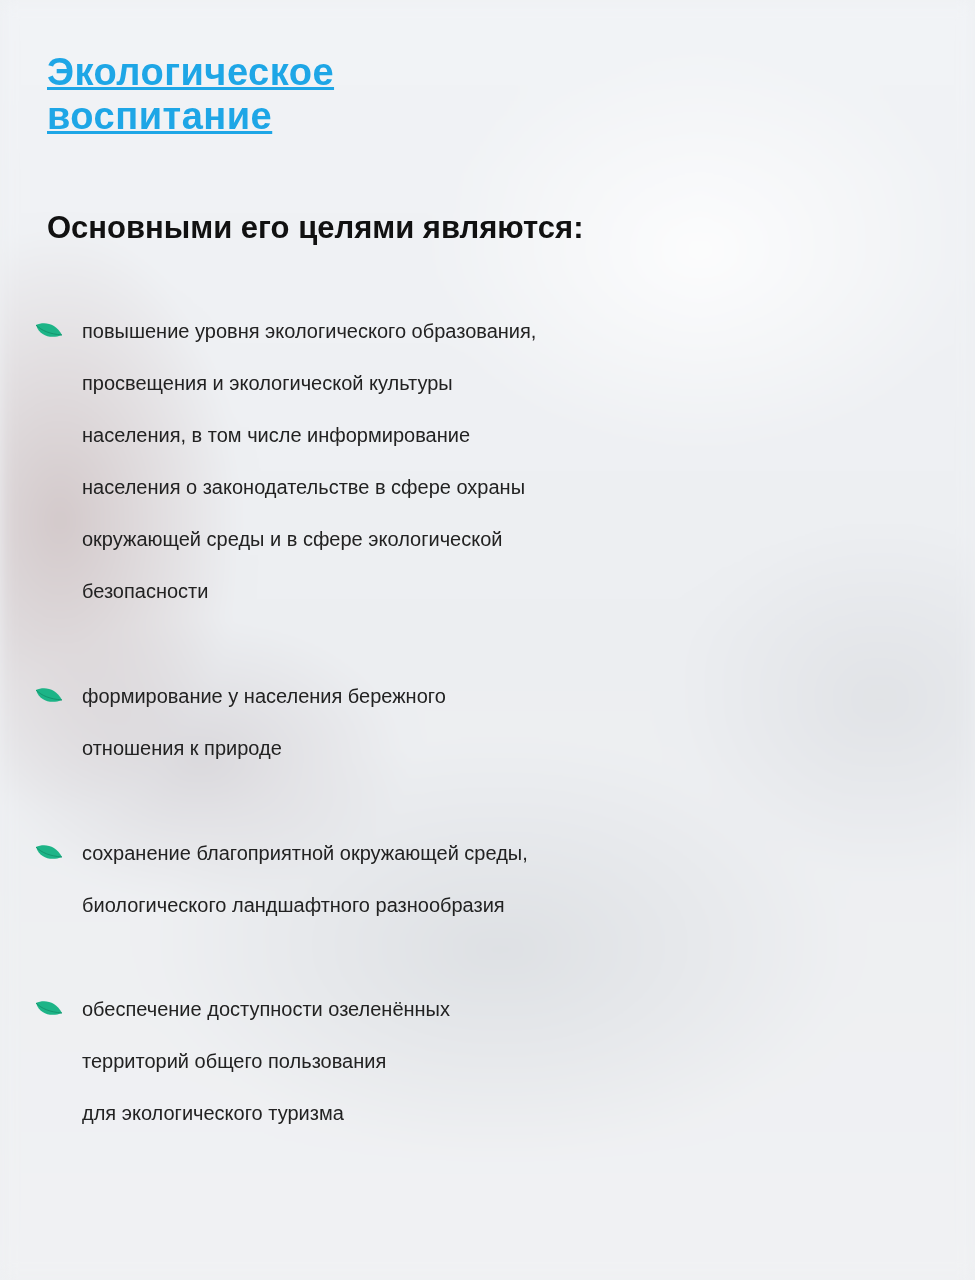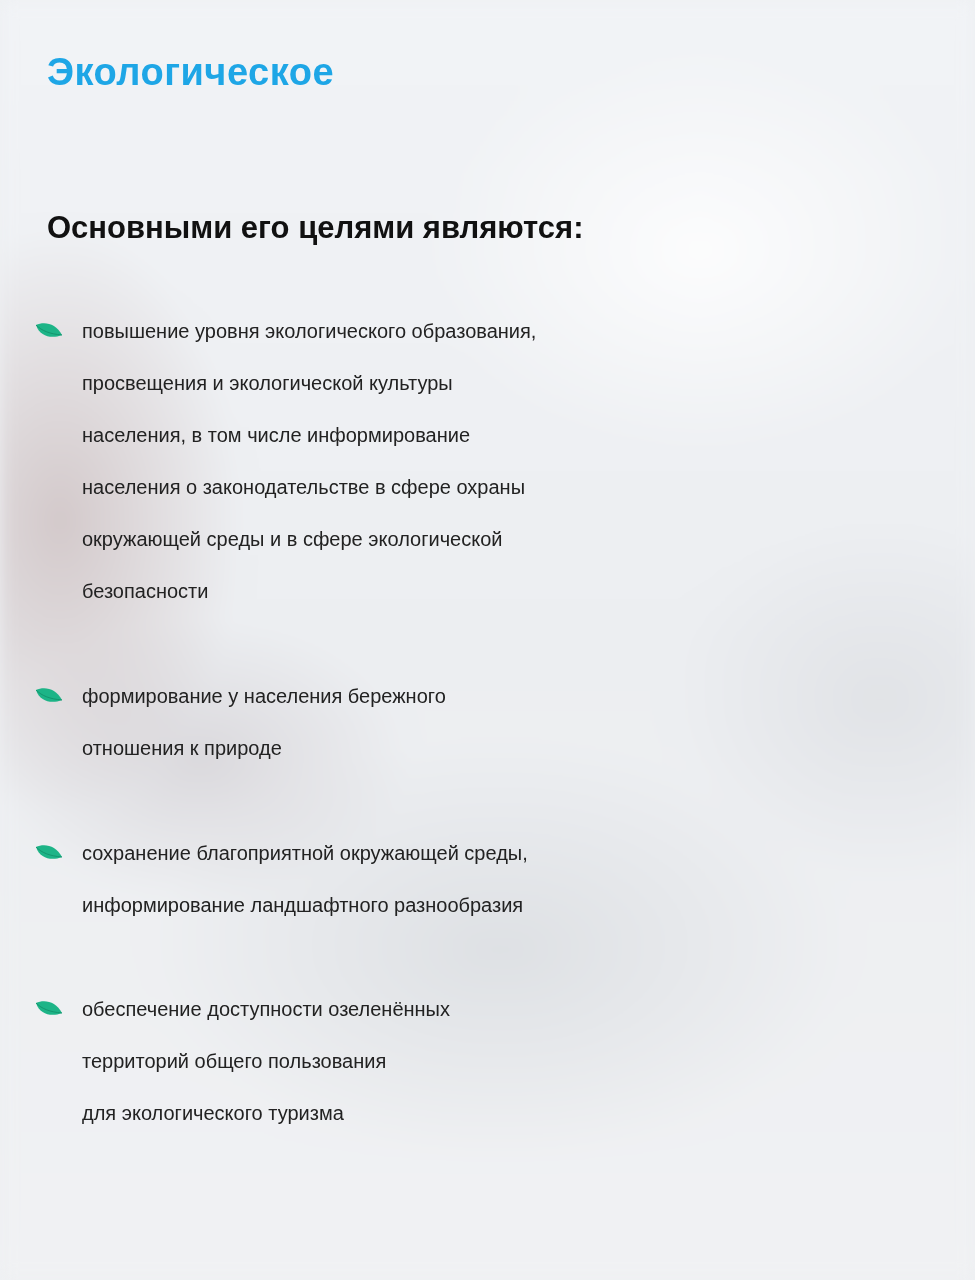--- a/index.html
+++ b/index.html
@@ -17,20 +17,21 @@
       radial-gradient(ellipse 500px 300px at 500px 950px, rgba(215,218,222,0.7), transparent 70%),
       radial-gradient(ellipse 300px 260px at 880px 700px, rgba(220,222,226,0.7), transparent 70%),
       linear-gradient(180deg, #f1f3f6 0%, #eceef1 50%, #f0f1f3 100%);
     filter: blur(8px);
   }
   .content { position: absolute; inset: 0; }
   .title {
     position: absolute; left: 47px; top: 50px;
     color: #1ea6e6; font-weight: bold; font-size: 38px; line-height: 44px;
     letter-spacing: 0.5px;
+    text-decoration: underline;
   }
   .subtitle {
     position: absolute; left: 47px; top: 208px;
     color: #111; font-weight: bold; font-size: 31px; line-height: 40px; text-align: center;
   }
   .list { position: absolute; left: 0; top: 305px; width: 975px; }
   .item { position: absolute; left: 0; width: 975px; }
   .leaf { position: absolute; left: 34px; top: 16px; width: 30px; height: 20px; }
   .text {
     position: absolute; left: 82px; width: 880px;
@@ -39,20 +40,21 @@
   }
 </style>
 </head>
 <body>
 
 <div class="bg"></div>
 
 <div class="content">
   <div class="title">
     <div>Экологическое</div>
+    <div>воспитание</div>
   </div>
 
   <div class="subtitle">Основными его целями являются:</div>
 
   <div class="list">
     <div class="item" style="top:0px">
       <svg class="leaf" viewBox="0 0 30 20">
         <path d="M2 4 C10 0, 22 2, 28 14 C18 18, 6 16, 2 4 Z" fill="#1db487"></path>
         <path d="M2 4 C8 10, 16 13, 28 14" stroke="#14956e" stroke-width="1" fill="none"></path>
       </svg>
@@ -70,21 +72,21 @@
       </svg>
       <div class="text">формирование у населения бережного
 отношения к природе</div>
     </div>
     <div class="item" style="top:522px">
       <svg class="leaf" viewBox="0 0 30 20">
         <path d="M2 4 C10 0, 22 2, 28 14 C18 18, 6 16, 2 4 Z" fill="#1db487"></path>
         <path d="M2 4 C8 10, 16 13, 28 14" stroke="#14956e" stroke-width="1" fill="none"></path>
       </svg>
       <div class="text">сохранение благоприятной окружающей среды,
-информирование ландшафтного разнообразия</div>
+биологического ландшафтного разнообразия</div>
     </div>
     <div class="item" style="top:678px">
       <svg class="leaf" viewBox="0 0 30 20">
         <path d="M2 4 C10 0, 22 2, 28 14 C18 18, 6 16, 2 4 Z" fill="#1db487"></path>
         <path d="M2 4 C8 10, 16 13, 28 14" stroke="#14956e" stroke-width="1" fill="none"></path>
       </svg>
       <div class="text">обеспечение доступности озеленённых
 территорий общего пользования
 для экологического туризма</div>
     </div>

